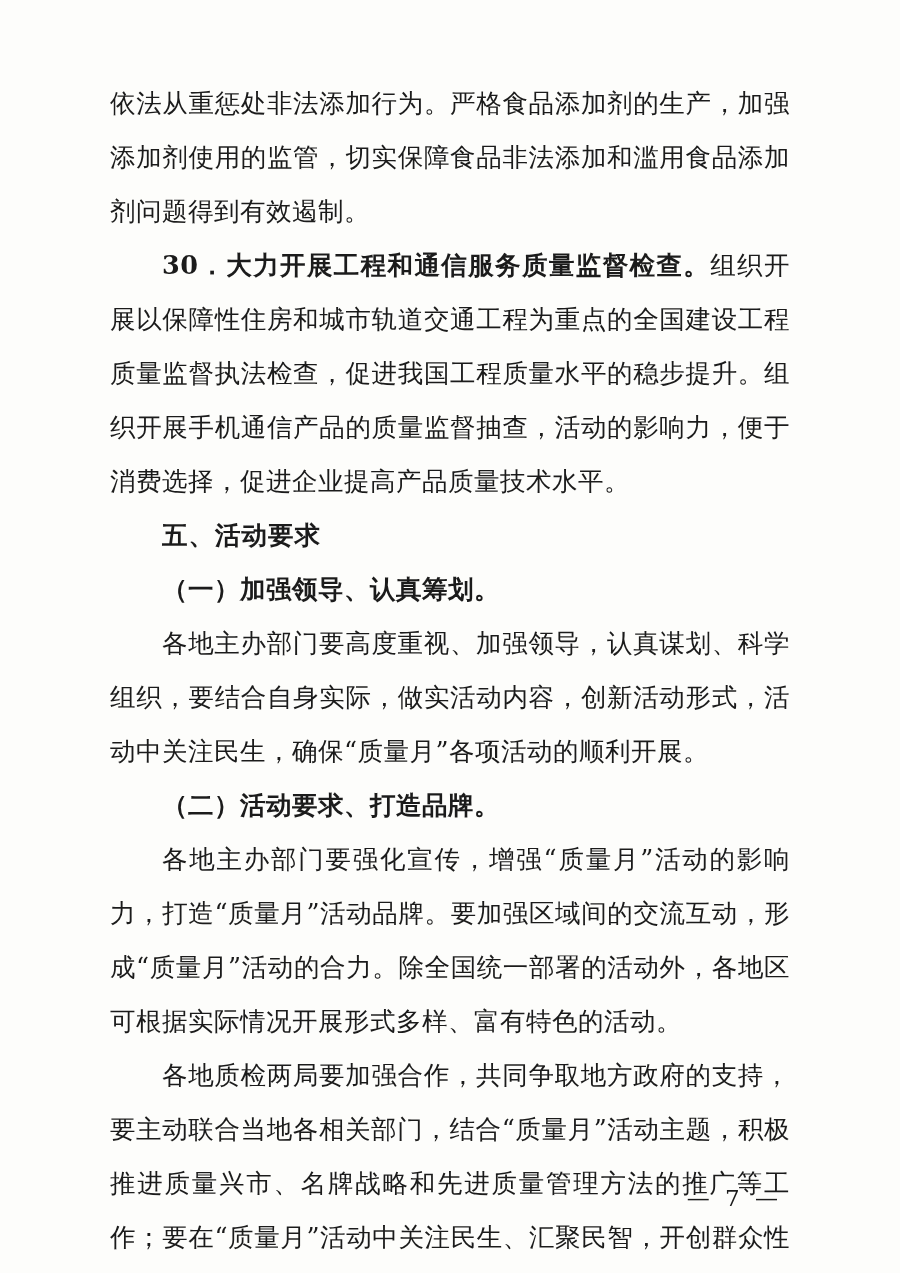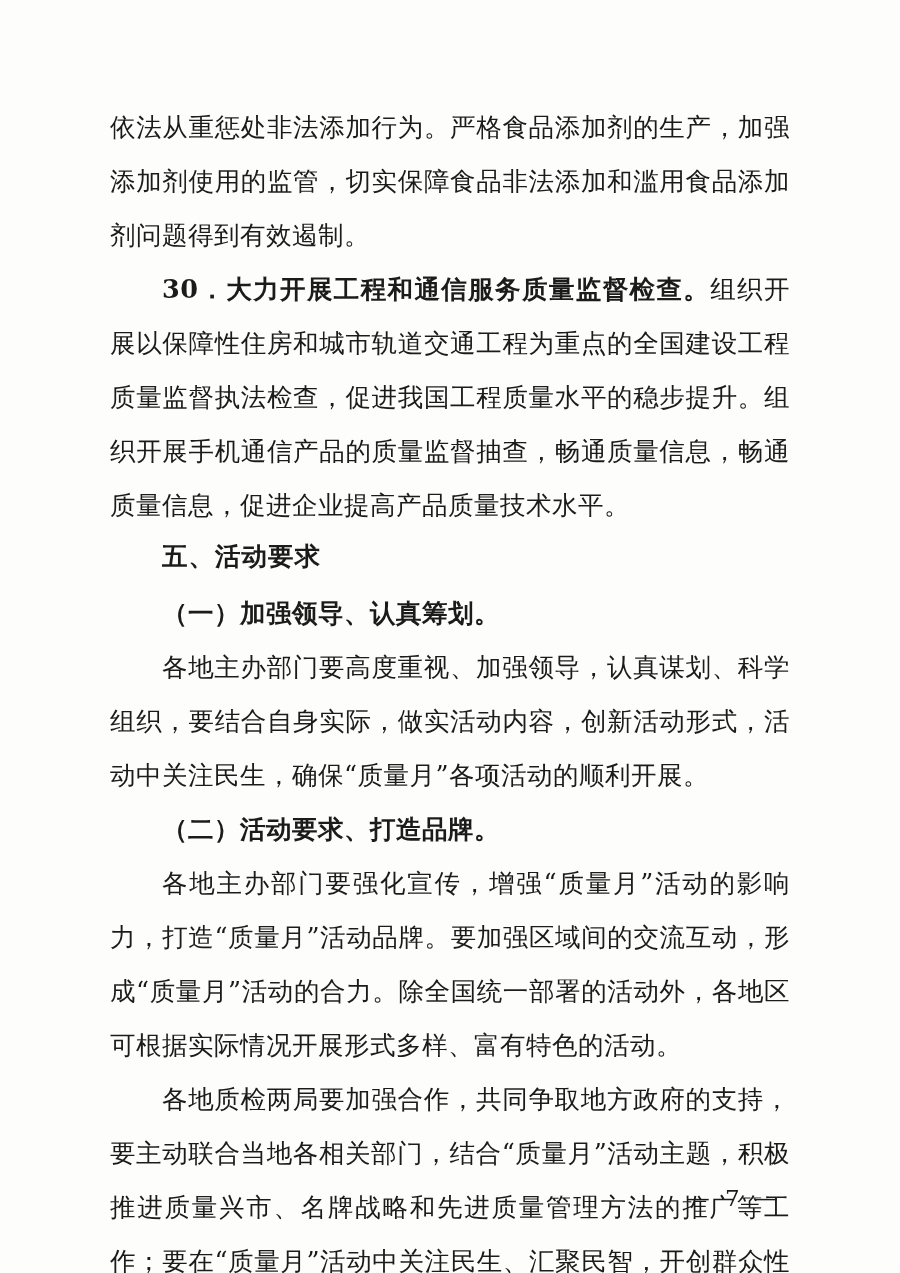--- a/index.html
+++ b/index.html
@@ -13,42 +13,41 @@
     font-family: "DejaVu Serif", serif;
     color: #1a1a1a;
     overflow: hidden;
   }
   .page {
     position: relative;
     width: 900px;
     height: 1273px;
     background: #fdfdfb;
     box-sizing: border-box;
-    padding: 100px 110px 60px 110px;
+    padding: 76px 110px 60px 110px;
   }
   .doc-body {
     font-size: 25.5px;
     line-height: 54px;
     letter-spacing: 0.5px;
     text-align: justify;
     color: #1b1b1b;
   }
   .para {
     margin: 0;
     text-indent: 0;
   }
   .para.indent {
     text-indent: 52px;
   }
   .heading {
     margin: 0;
     font-weight: bold;
     text-indent: 52px;
     letter-spacing: 1px;
-    font-family: Liberation Mono, monospace;
   }
   .subheading {
     margin: 0;
     font-weight: bold;
     text-indent: 52px;
     letter-spacing: 0.5px;
   }
   .lead {
     font-weight: bold;
   }
@@ -63,21 +62,21 @@
 </style>
 </head>
 <body>
 
 <div class="page">
   <div class="doc-body">
 
     <p class="para">依法从重惩处非法添加行为。严格食品添加剂的生产，加强添加剂使用的监管，切实保障食品非法添加和滥用食品添加剂问题得到有效遏制。</p>
 
     <p class="para indent">
-      <span class="lead">30．大力开展工程和通信服务质量监督检查。</span><span>组织开展以保障性住房和城市轨道交通工程为重点的全国建设工程质量监督执法检查，促进我国工程质量水平的稳步提升。组织开展手机通信产品的质量监督抽查，畅通质量信息，畅通质量信息，促进企业提高产品质量技术水平。</span>
+      <span class="lead">30．大力开展工程和通信服务质量监督检查。</span><span>组织开展以保障性住房和城市轨道交通工程为重点的全国建设工程质量监督执法检查，促进我国工程质量水平的稳步提升。组织开展手机通信产品的质量监督抽查，活动的影响力，便于消费选择，促进企业提高产品质量技术水平。</span>
     </p>
 
     <p class="heading">五、活动要求</p>
 
     <p class="subheading">（一）加强领导、认真筹划。</p>
 
     <p class="para indent">各地主办部门要高度重视、加强领导，认真谋划、科学组织，要结合自身实际，做实活动内容，创新活动形式，活动中关注民生，确保“质量月”各项活动的顺利开展。</p>
 
     <p class="subheading">（二）活动要求、打造品牌。</p>
 

